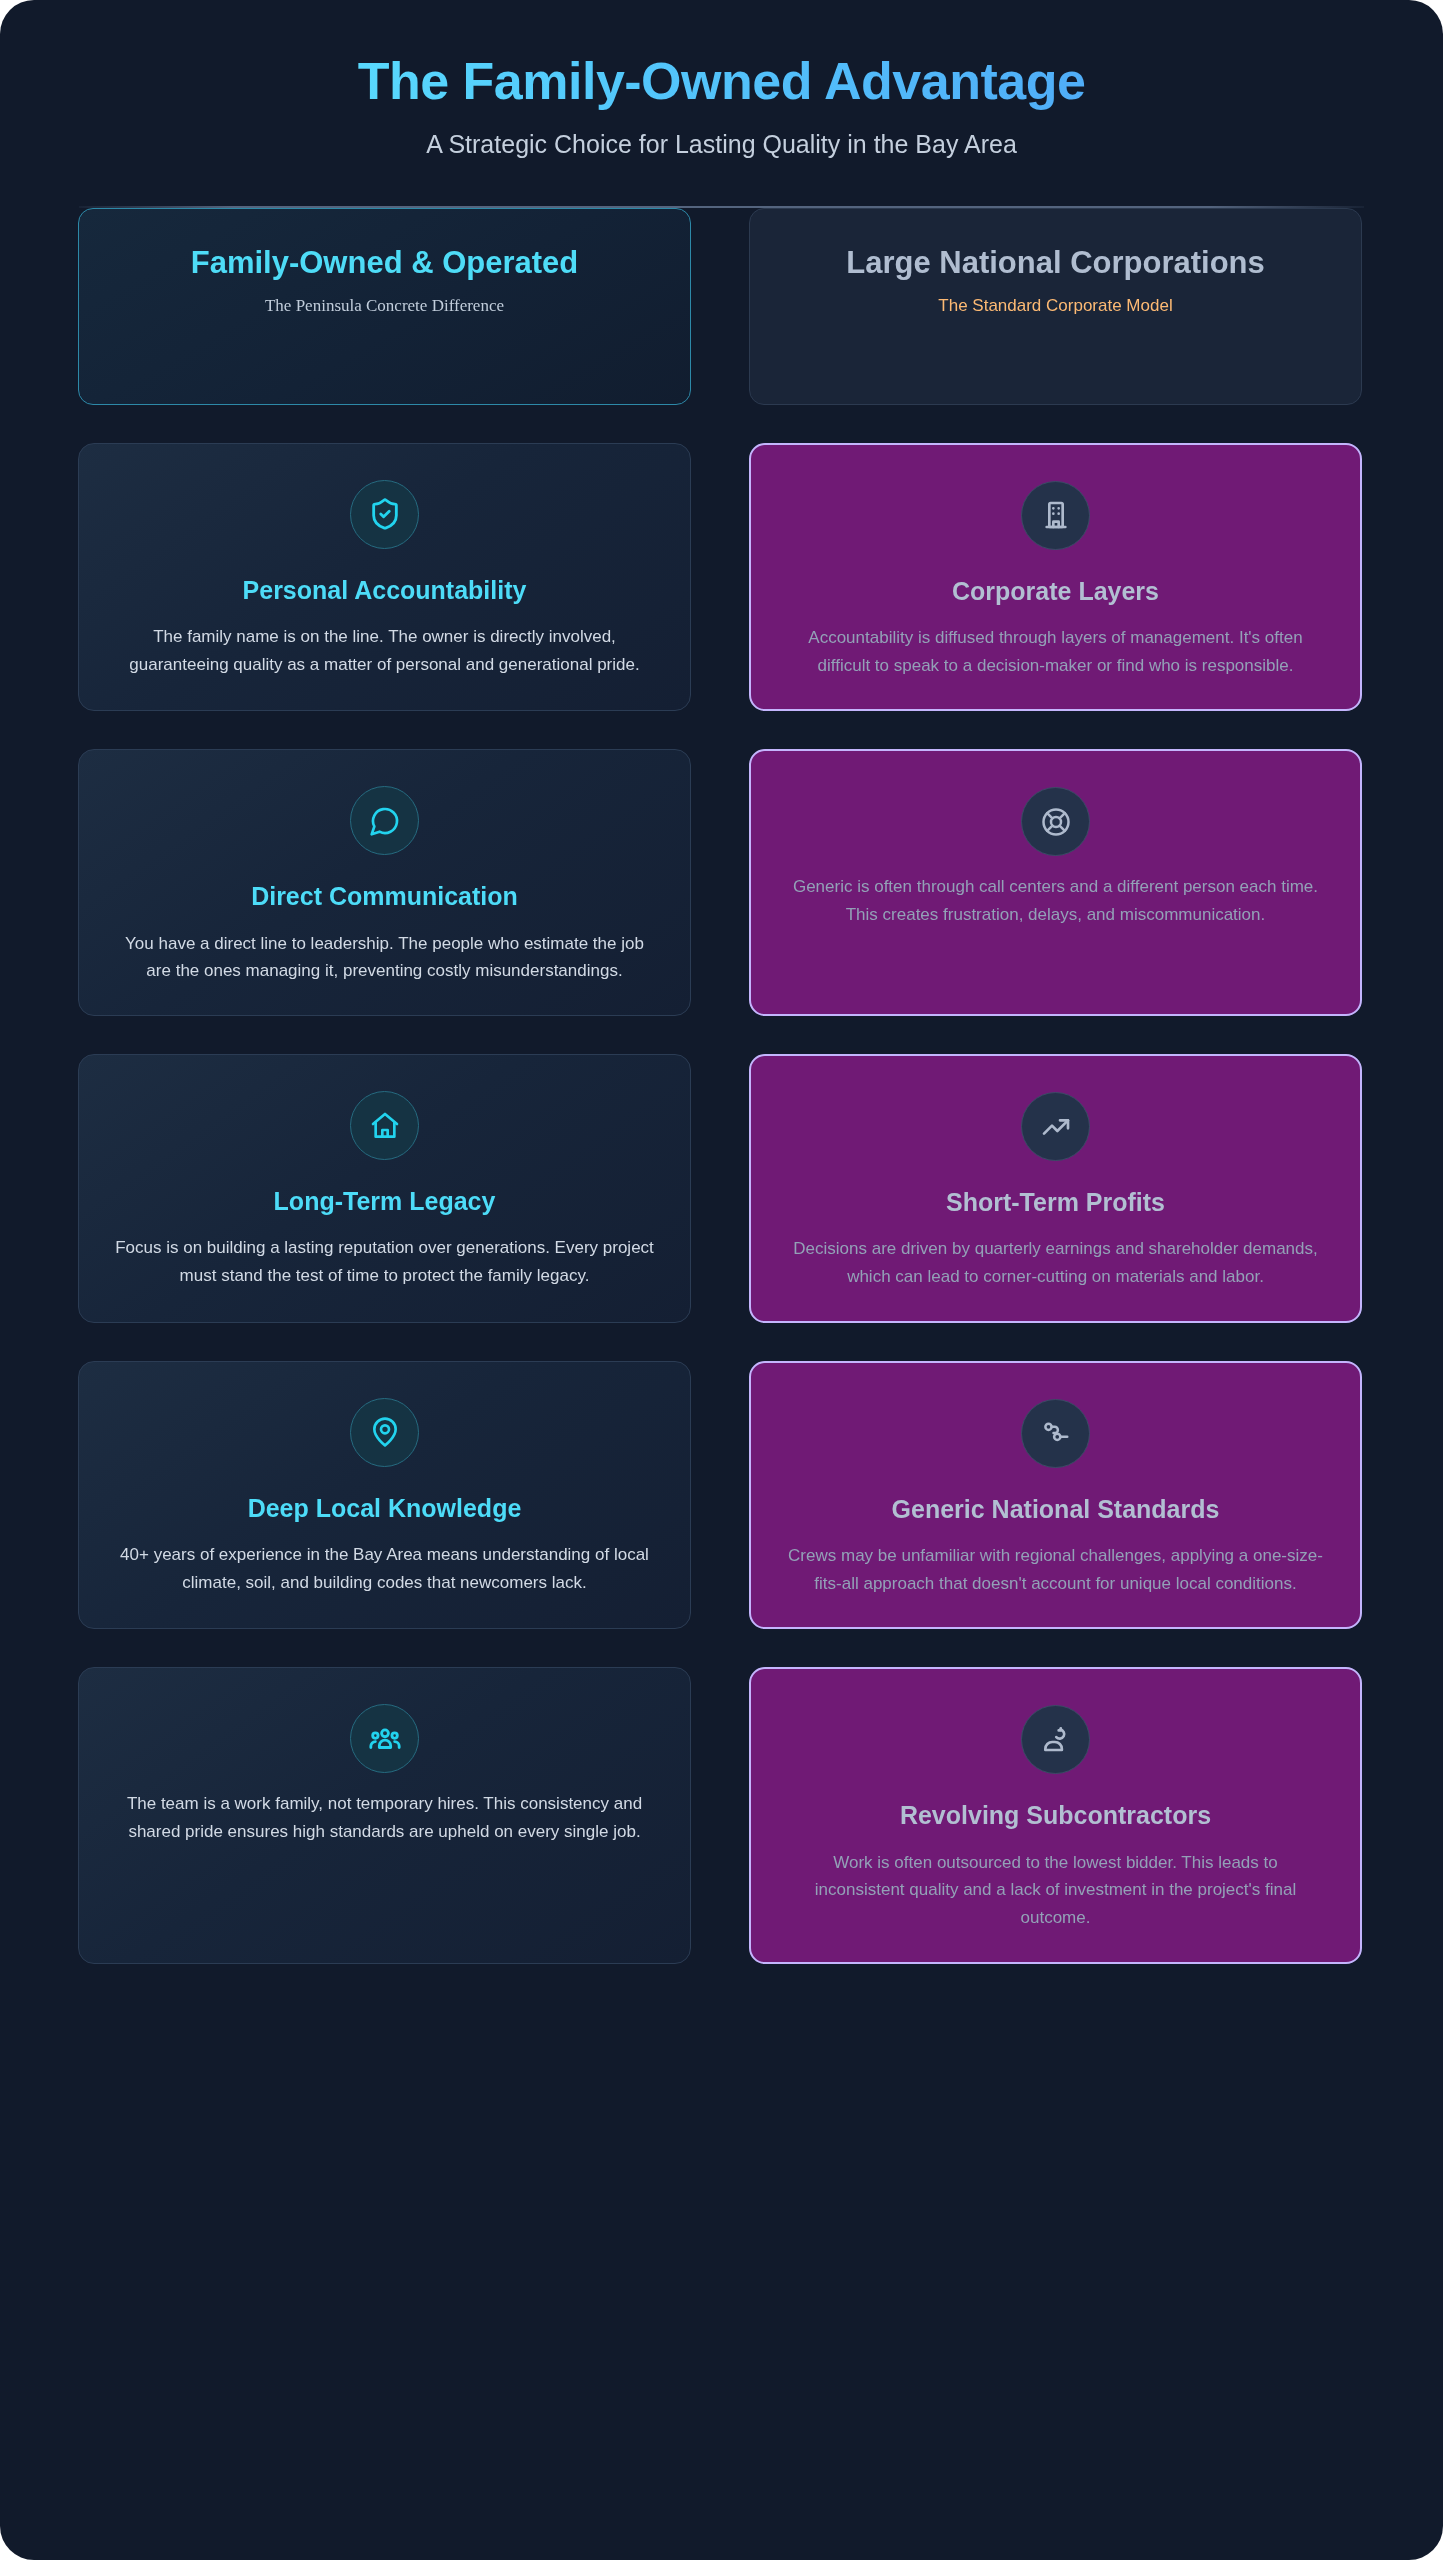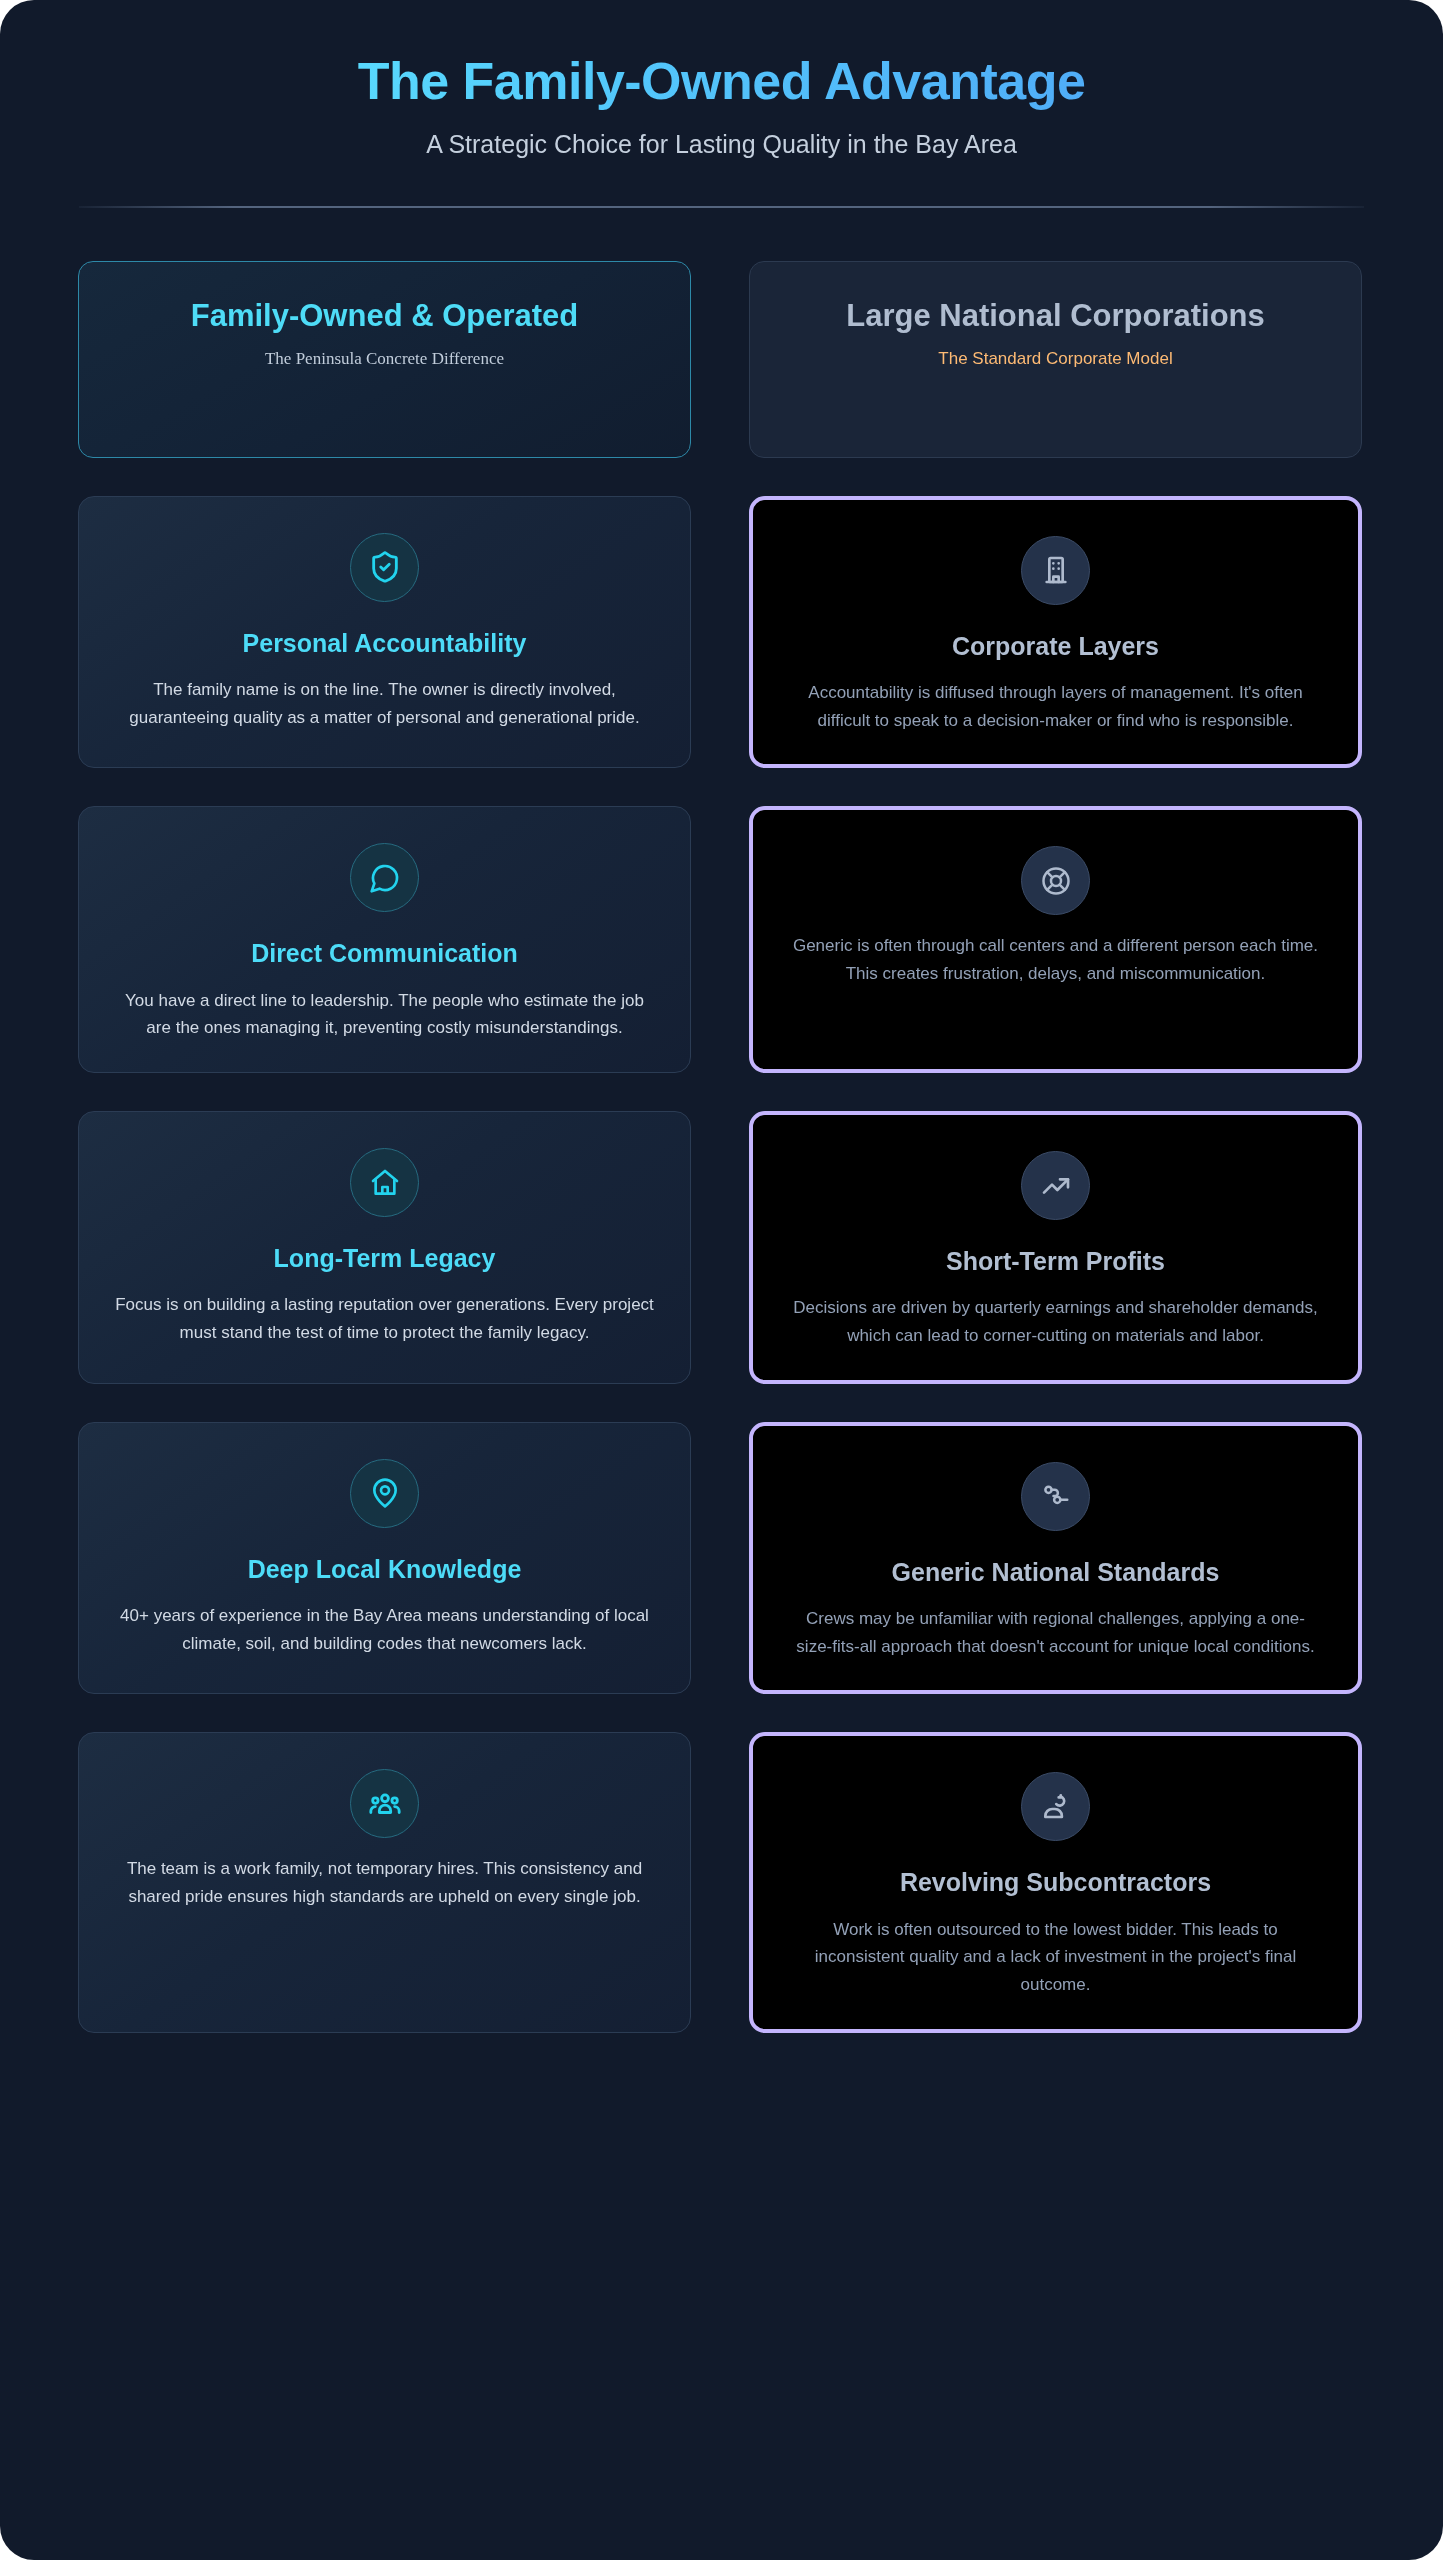--- a/index.html
+++ b/index.html
@@ -51,21 +51,20 @@
   }
   .divider {
     margin: 45px auto 0 auto;
     width: 1285px;
     height: 2px;
     background: linear-gradient(90deg, rgba(78,96,124,0.12) 0%, #54647e 12%, #54647e 88%, rgba(78,96,124,0.12) 100%);
   }
 
   
   .grid {
-    margin-top: 53px;
     display: grid;
     grid-template-columns: 613px 613px;
     column-gap: 58px;
     row-gap: 38px;
   }
 
   
   .col-head {
     box-sizing: border-box;
     height: 197px;
@@ -103,22 +102,22 @@
     border-radius: 16px;
     padding: 36px 36px 30px 36px;
     text-align: center;
   }
   .card.good {
     background: linear-gradient(145deg, #1d2d42 0%, #17253a 45%, #141f33 100%);
     border: 1px solid #2b3c54;
     min-height: 252px;
   }
   .card.bad {
-    background: #000000;
-    border: 4px solid #c4b5fd;
+    background: #701a75;
+    border: 2px solid #c4b5fd;
     min-height: 252px;
   }
 
   .icon-wrap {
     width: 67px;
     height: 67px;
     border-radius: 50%;
     margin: 0 auto 0 auto;
     display: flex;
     align-items: center;

